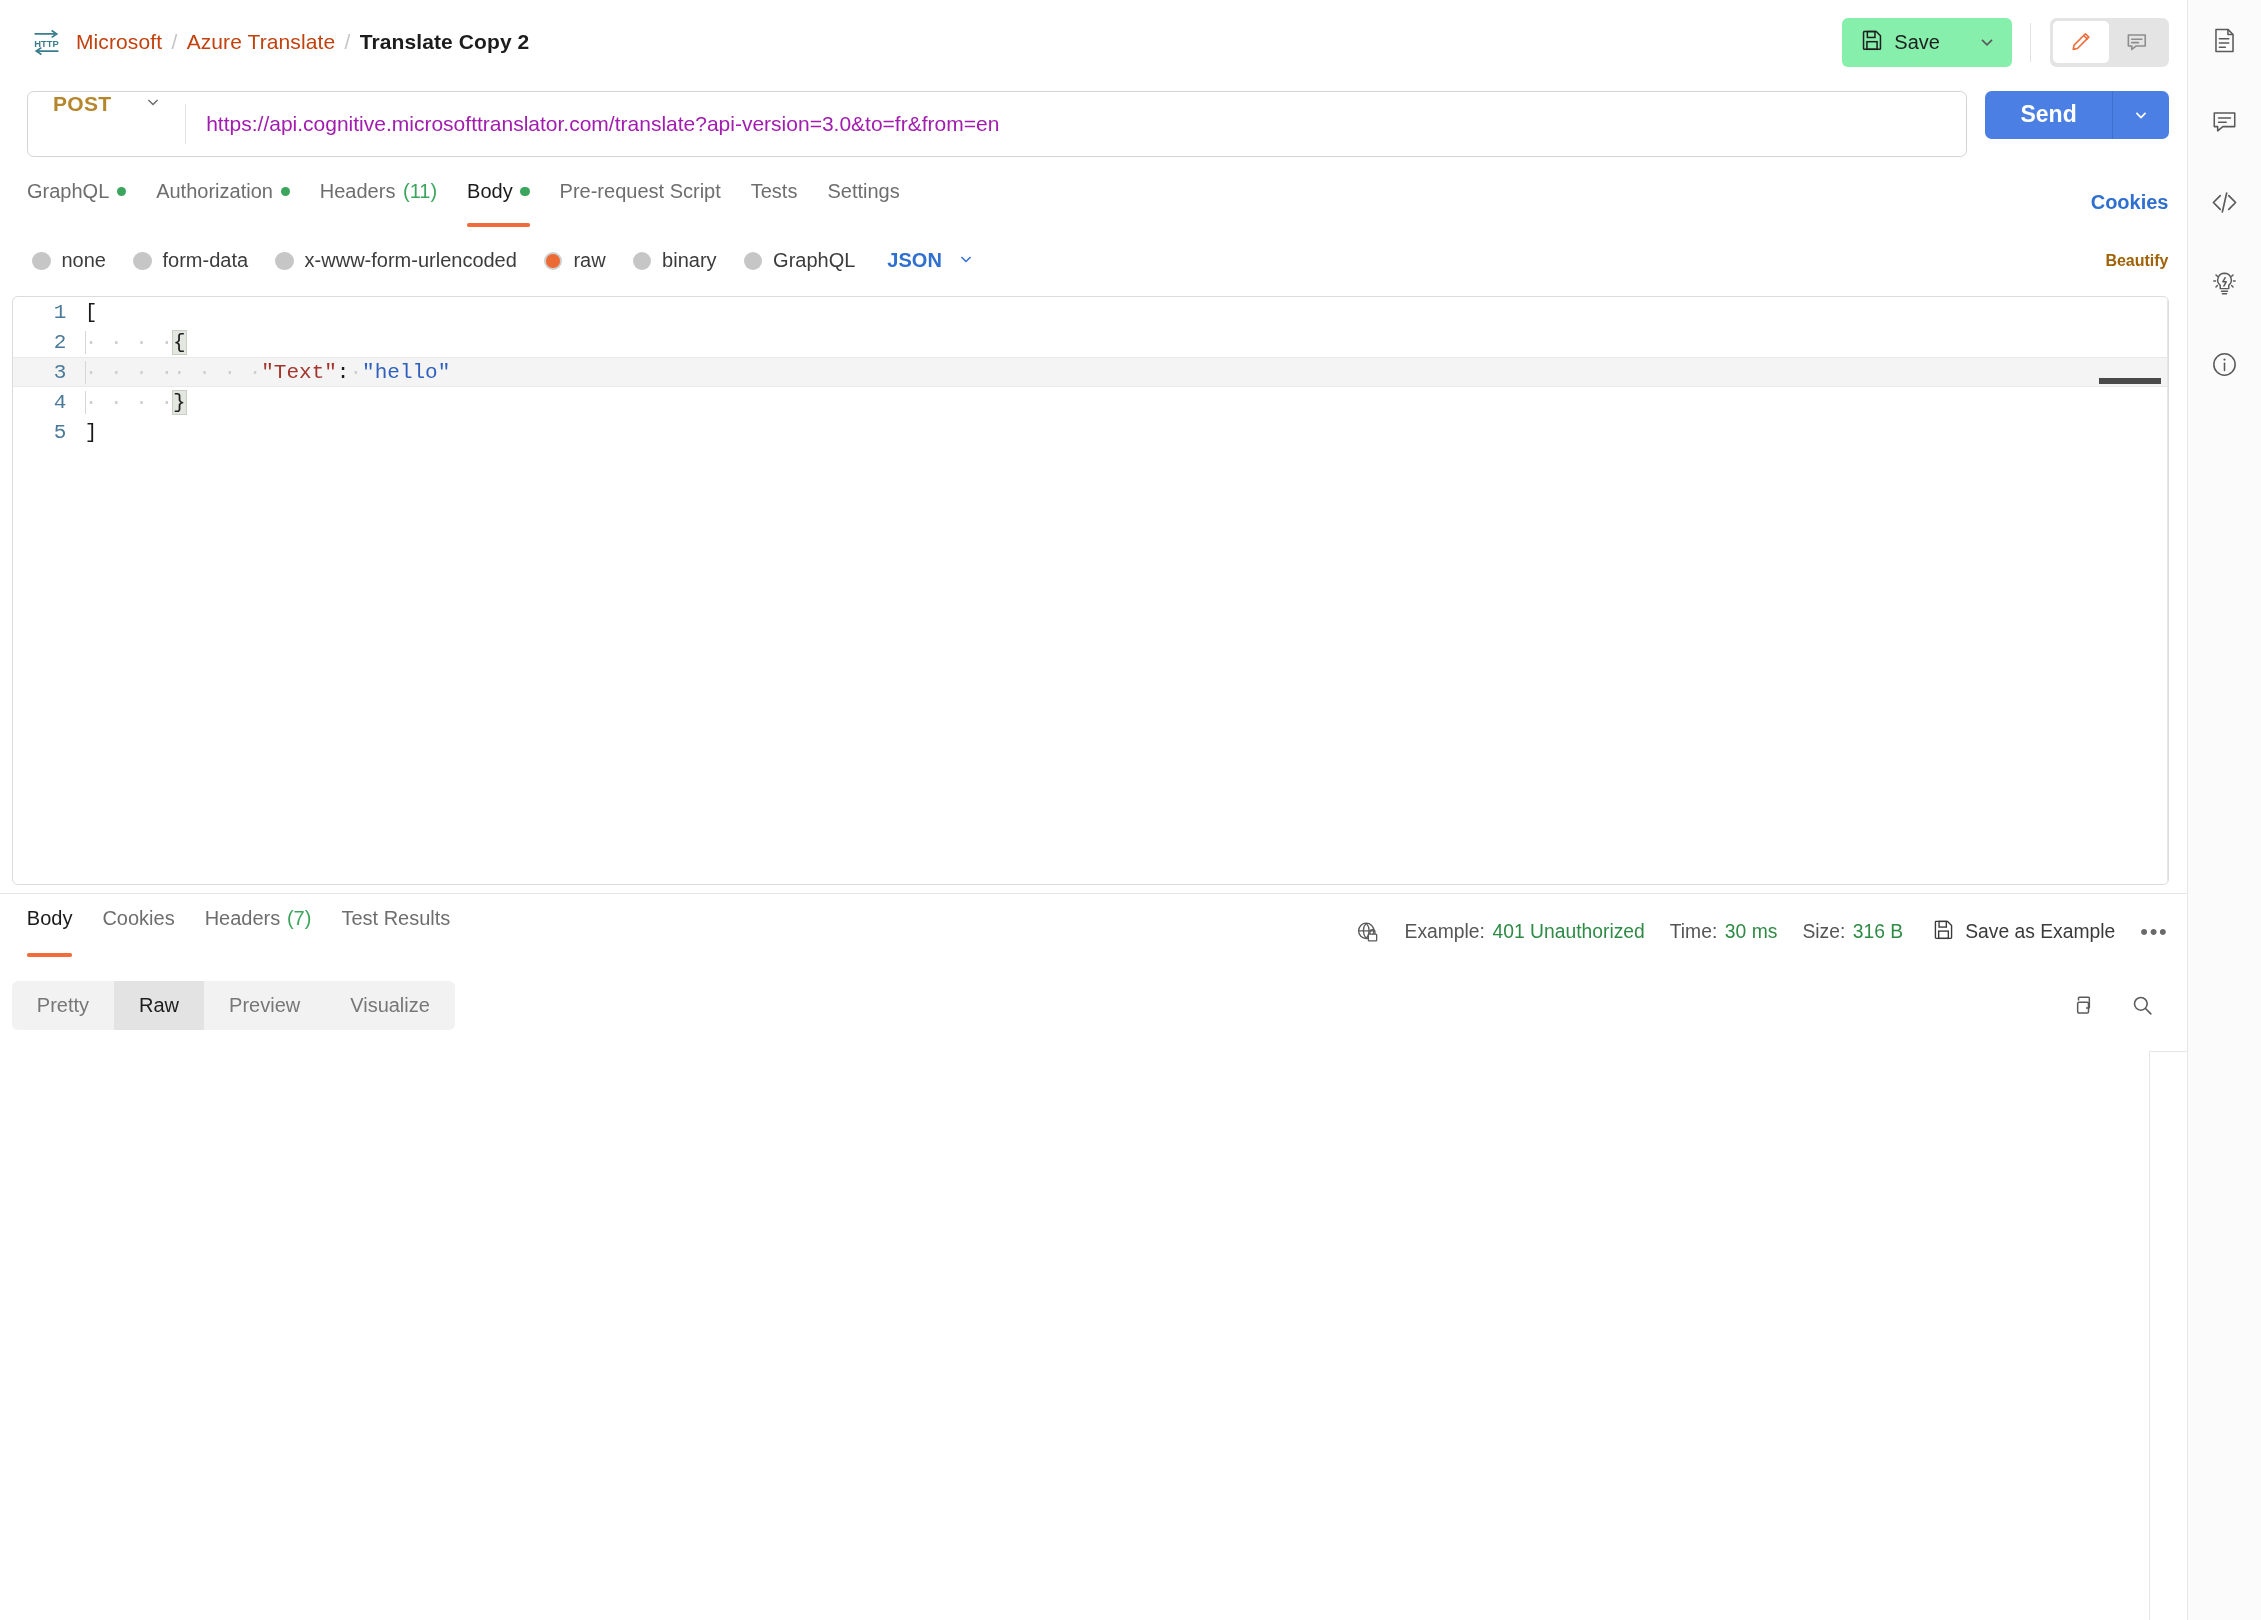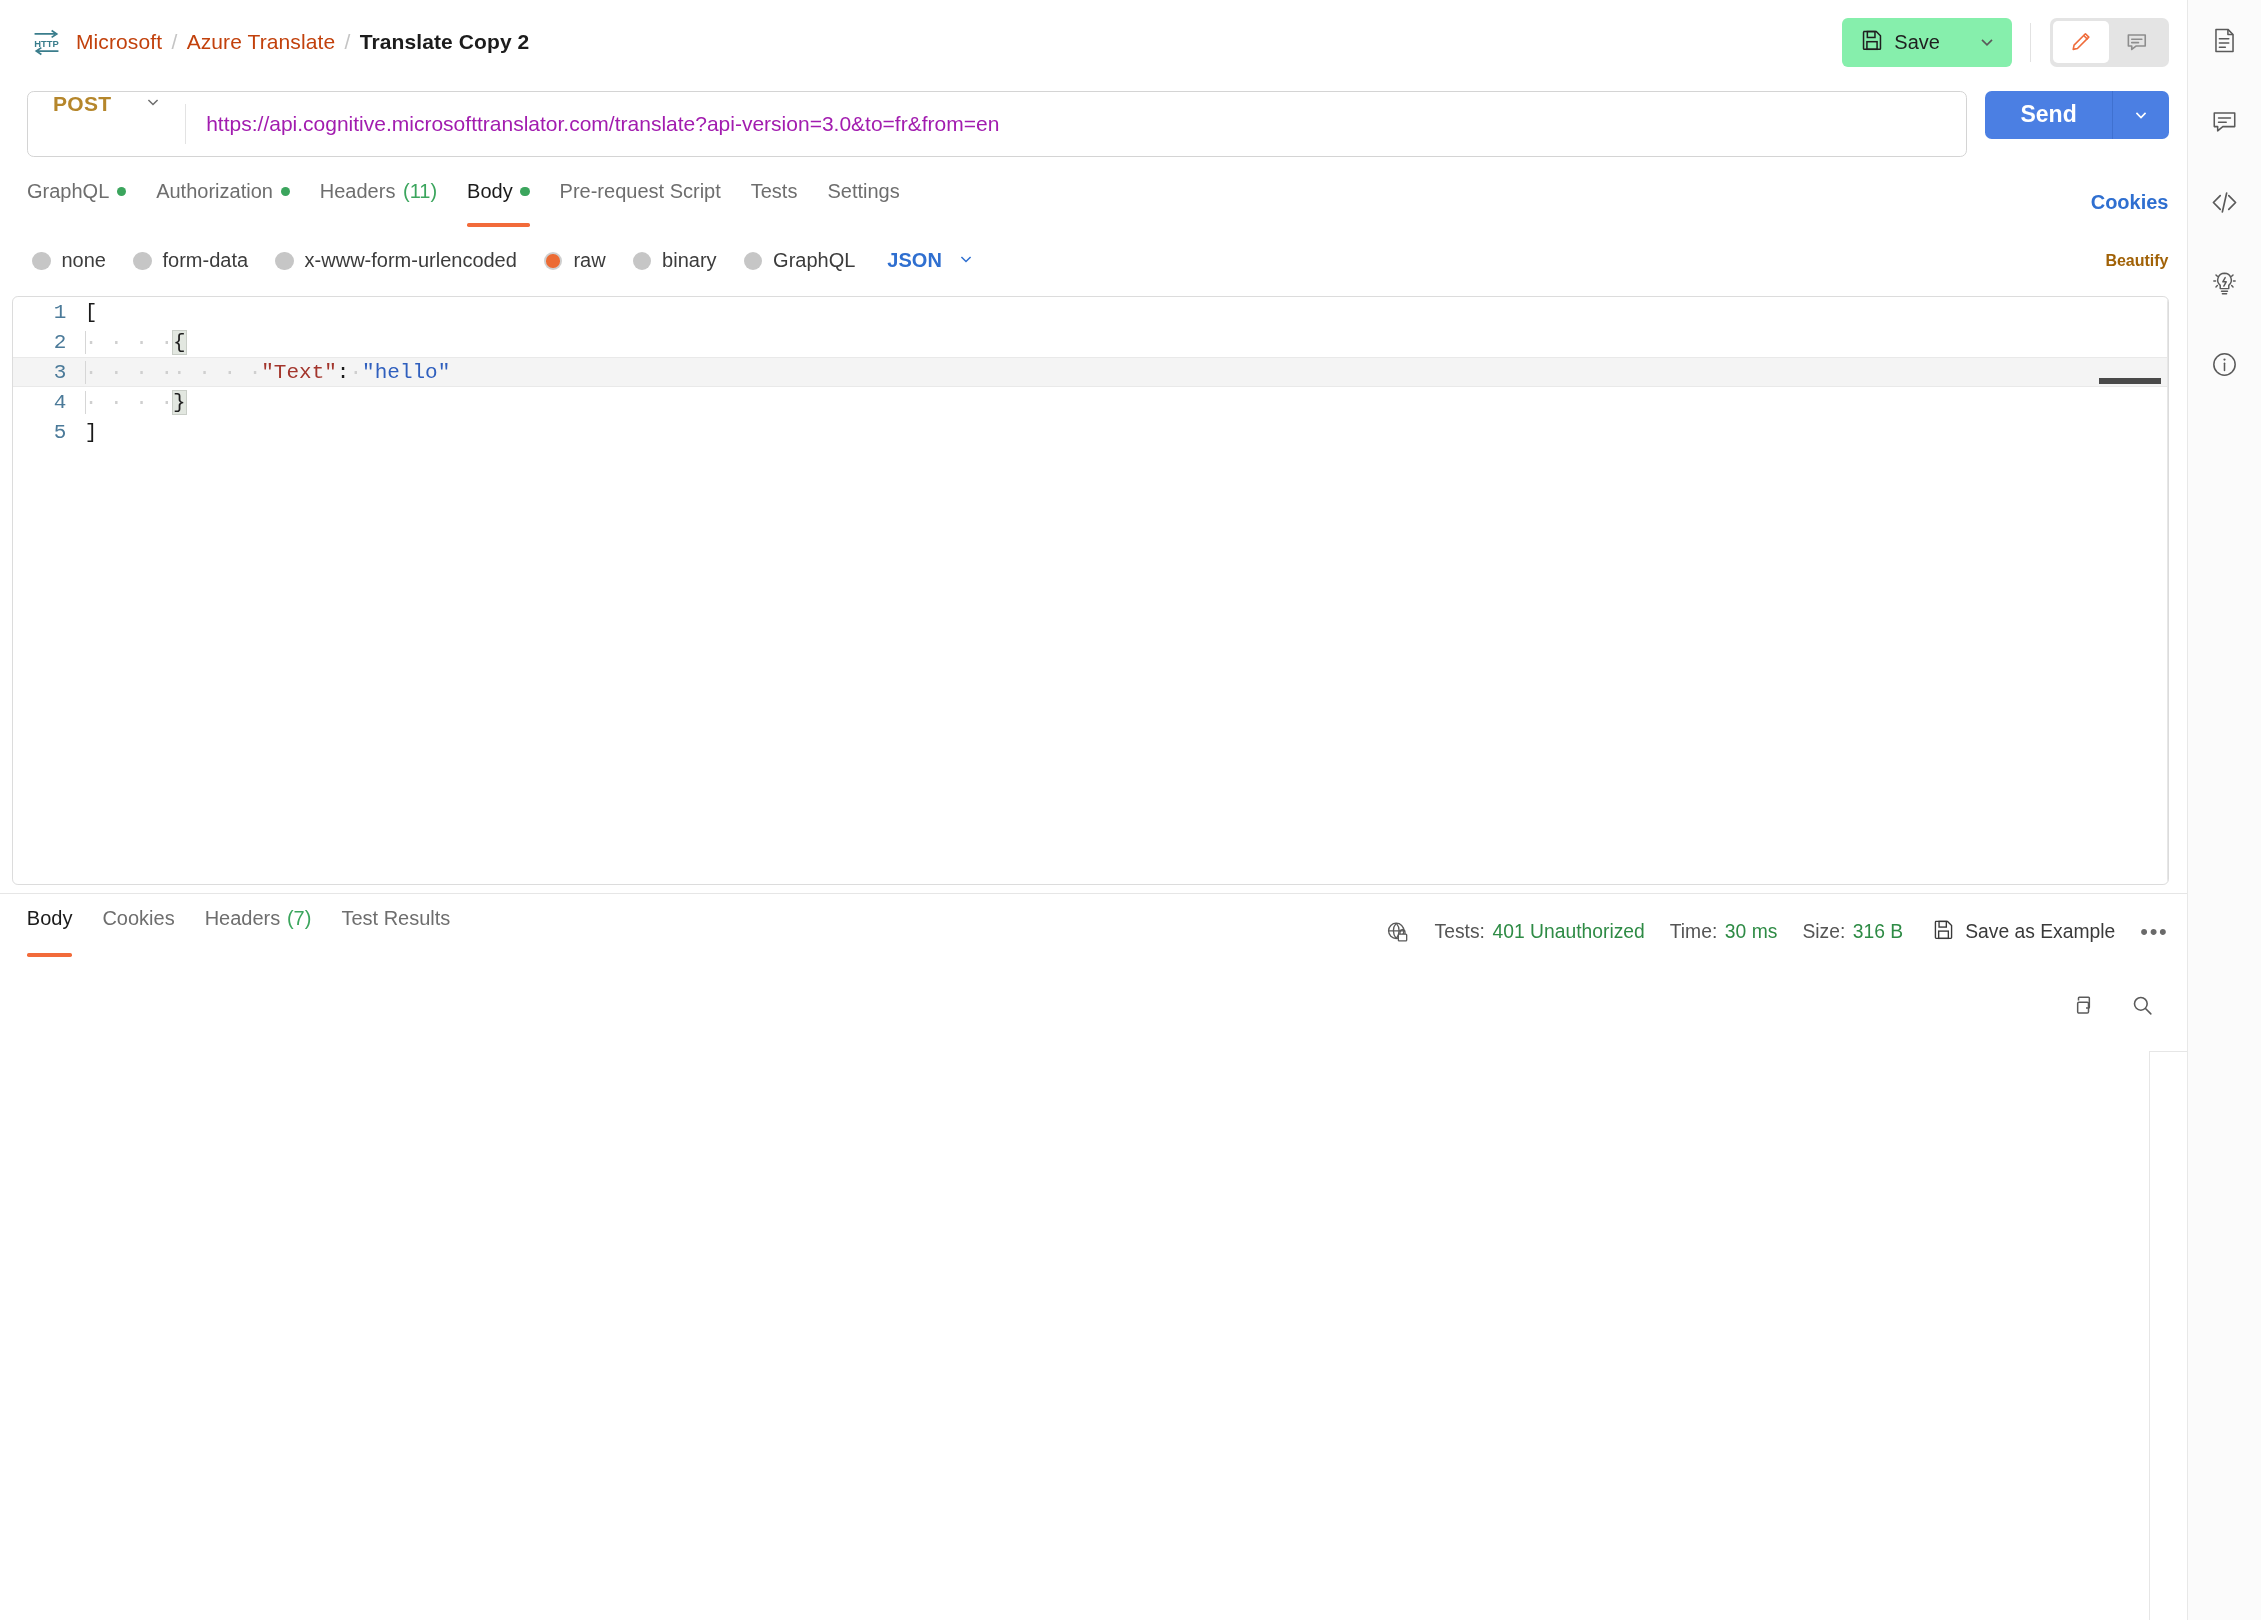--- a/index.html
+++ b/index.html
@@ -460,21 +460,21 @@
     <div class="resp-meta">
       <span class="meta-item">
         <svg width="25" height="25" viewBox="0 0 30 30" fill="none" stroke="#5a5a5a" stroke-width="1.6">
           <circle cx="13.5" cy="13" r="9.2"></circle>
           <path d="M4.4 13 h18.2 M13.5 3.8 a14 14 0 0 0 0 18.4 M13.5 3.8 a14 14 0 0 1 0 18.4"></path>
           <rect x="16" y="17" width="10" height="8" rx="1" fill="#fff"></rect>
           <path d="M18 17 v-2.3 a3 3 0 0 1 6 0 V17"></path>
         </svg>
       </span>
       <span class="meta-item">
-        <span>Tests:</span>
+        <span>Example:</span>
         <span class="meta-val">401 Unauthorized</span>
       </span>
       <span class="meta-item">
         <span>Time:</span>
         <span class="meta-val">30 ms</span>
       </span>
       <span class="meta-item">
         <span>Size:</span>
         <span class="meta-val">316 B</span>
       </span>
@@ -486,20 +486,26 @@
             <rect x="7" y="15" width="12" height="9"></rect>
           </svg>
         </span>
         <span>Save as Example</span>
       </span>
       <span class="dots-btn">•••</span>
     </div>
   </div>
 
   <div class="seg-row">
+    <div class="segmented">
+      <div class="seg-btn">Pretty</div>
+      <div class="seg-btn active">Raw</div>
+      <div class="seg-btn">Preview</div>
+      <div class="seg-btn">Visualize</div>
+    </div>
     <div class="seg-tools">
       <span class="tool-icon">
         <svg width="25" height="25" viewBox="0 0 30 30" fill="none" stroke="#5a5a5a" stroke-width="1.8">
           <path d="M9 9 V6 a1 1 0 0 1 1 -1 h11 a1 1 0 0 1 1 1 v11 a1 1 0 0 1 -1 1 h-3"></path>
           <rect x="8" y="11" width="13" height="13" rx="1.5"></rect>
         </svg>
       </span>
       <span class="tool-icon">
         <svg width="25" height="25" viewBox="0 0 30 30" fill="none" stroke="#5a5a5a" stroke-width="1.9">
           <circle cx="13" cy="13" r="7.6"></circle>

